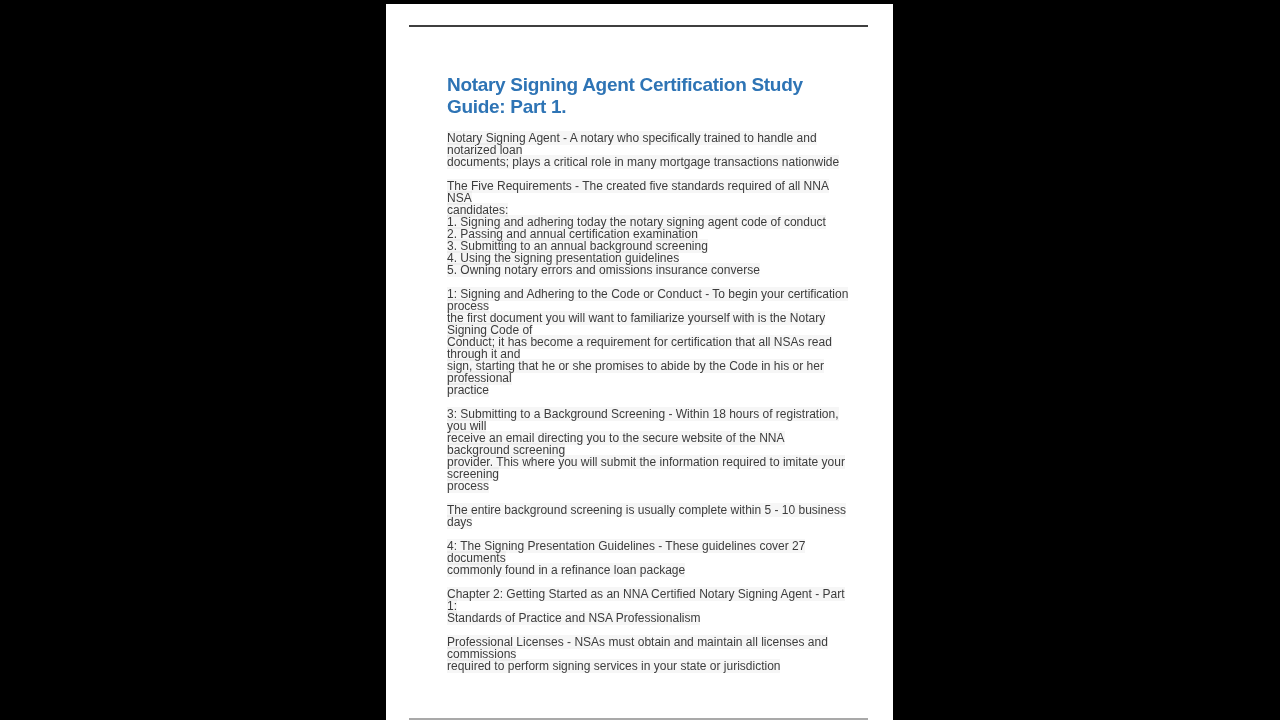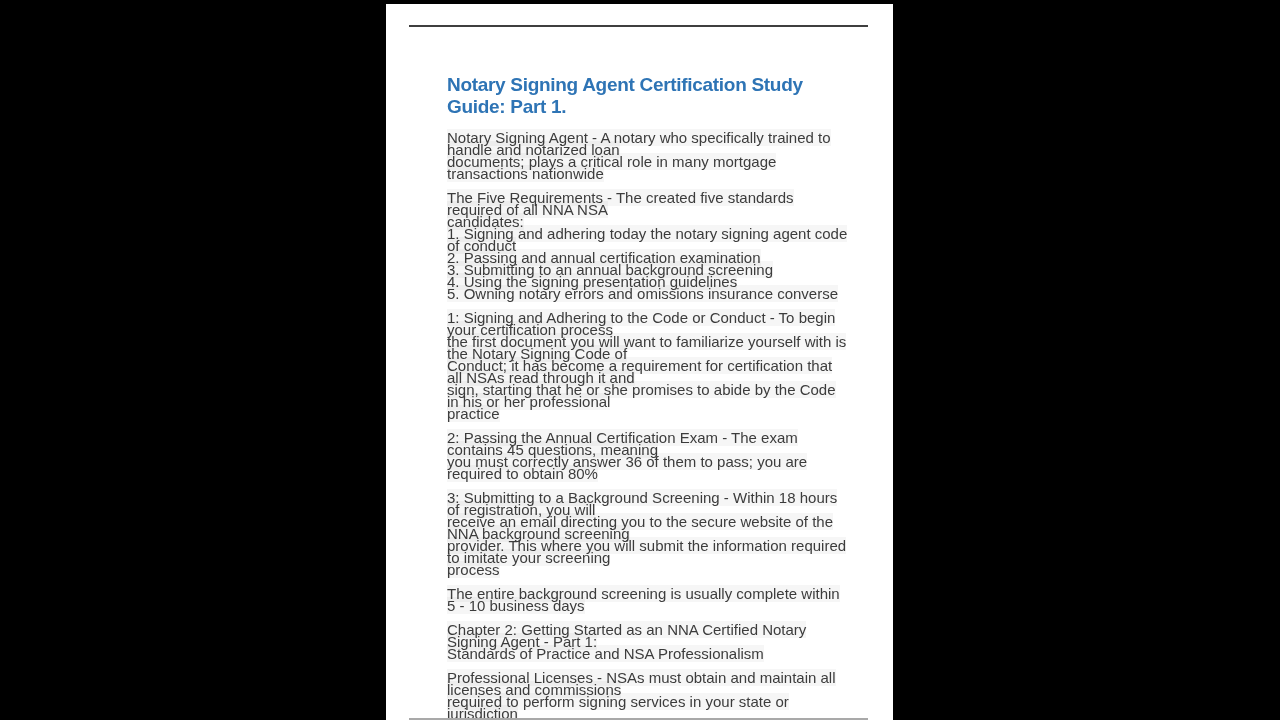--- a/index.html
+++ b/index.html
@@ -44,21 +44,21 @@
     font-size: 19px;
     line-height: 22px;
     letter-spacing: -0.3px;
     white-space: pre-line;
     margin: 0 0 14px 0;
     color: #2e74b5; 
   }
 
   p.doc-para {
     font-family: "Liberation Sans", sans-serif;
-    font-size: 15px;
+    font-size: 12px;
     line-height: 12px;
     color: #3c3c3c;
     margin: 0 0 12px 0;
     white-space: pre-line;
   }
 
   p.doc-para .hl {
     background: rgba(0, 0, 0, 0.035);
   }
 </style>
@@ -85,30 +85,30 @@
 3. Submitting to an annual background screening
 4. Using the signing presentation guidelines
 5. Owning notary errors and omissions insurance converse</span></p>
 
       <p class="doc-para"><span class="hl" data-bind="doc.paragraphs.2">1: Signing and Adhering to the Code or Conduct - To begin your certification process
 the first document you will want to familiarize yourself with is the Notary Signing Code of
 Conduct; it has become a requirement for certification that all NSAs read through it and
 sign, starting that he or she promises to abide by the Code in his or her professional
 practice</span></p>
 
-      <p class="doc-para"><span class="hl" data-bind="doc.paragraphs.3">2: Passing the Annual Certification Exam - The exam contains 45 questions, meaning
-you must correctly answer 36 of them to pass; you are required to obtain 80%</span></p>
 
       <p class="doc-para"><span class="hl" data-bind="doc.paragraphs.4">3: Submitting to a Background Screening - Within 18 hours of registration, you will
 receive an email directing you to the secure website of the NNA background screening
 provider. This where you will submit the information required to imitate your screening
 process</span></p>
 
       <p class="doc-para"><span class="hl" data-bind="doc.paragraphs.5">The entire background screening is usually complete within 5 - 10 business days</span></p>
 
+      <p class="doc-para"><span class="hl" data-bind="doc.paragraphs.6">4: The Signing Presentation Guidelines - These guidelines cover 27 documents
+commonly found in a refinance loan package</span></p>
 
 
       <p class="doc-para"><span class="hl" data-bind="doc.paragraphs.8">Chapter 2: Getting Started as an NNA Certified Notary Signing Agent - Part 1:
 Standards of Practice and NSA Professionalism</span></p>
 
       <p class="doc-para"><span class="hl" data-bind="doc.paragraphs.9">Professional Licenses - NSAs must obtain and maintain all licenses and commissions
 required to perform signing services in your state or jurisdiction</span></p>
 
     </div>
 

